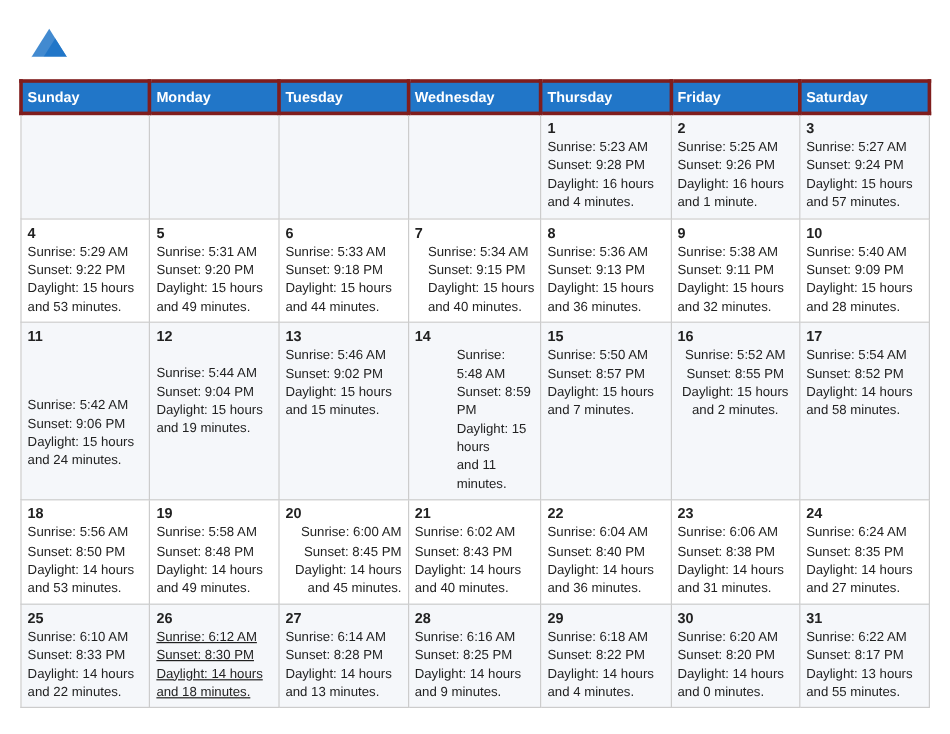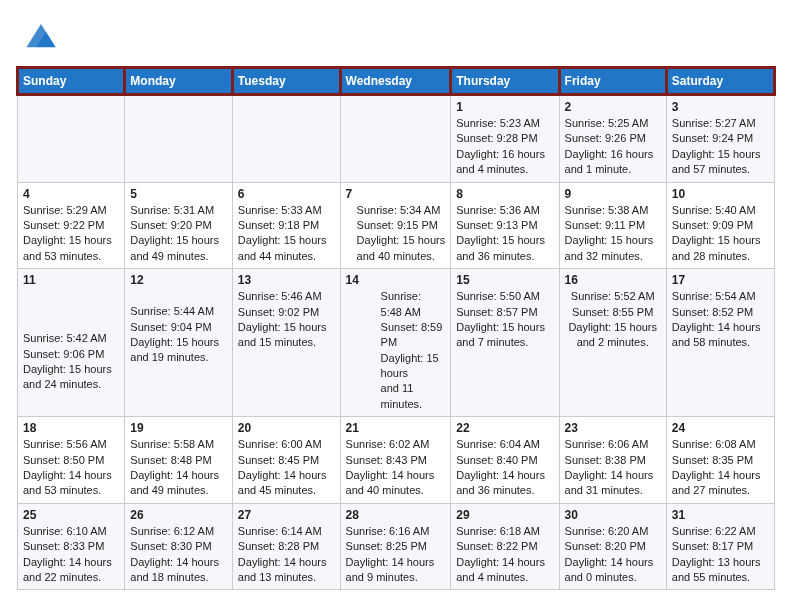--- a/index.html
+++ b/index.html
@@ -271,21 +271,21 @@
         </td>
         <td>
           <span class="day-number">19</span>
           <div class="day-info" style="white-space: pre-line;">Sunrise: 5:58 AM
 Sunset: 8:48 PM
 Daylight: 14 hours
 and 49 minutes.</div>
         </td>
         <td>
           <span class="day-number">20</span>
-          <div class="day-info" style="white-space: pre-line;">Sunrise: 6:00 AM
+          <div class="day-info" style="white-space: pre-line; text-align: right;">Sunrise: 6:00 AM
 Sunset: 8:45 PM
 Daylight: 14 hours
 and 45 minutes.</div>
         </td>
         <td>
           <span class="day-number">21</span>
           <div class="day-info" style="white-space: pre-line;">Sunrise: 6:02 AM
 Sunset: 8:43 PM
 Daylight: 14 hours
 and 40 minutes.</div>
@@ -299,37 +299,37 @@
         </td>
         <td>
           <span class="day-number">23</span>
           <div class="day-info" style="white-space: pre-line;">Sunrise: 6:06 AM
 Sunset: 8:38 PM
 Daylight: 14 hours
 and 31 minutes.</div>
         </td>
         <td>
           <span class="day-number">24</span>
-          <div class="day-info" style="white-space: pre-line;">Sunrise: 6:08 AM
+          <div class="day-info" style="white-space: pre-line;">Sunrise: 6:24 AM
 Sunset: 8:35 PM
 Daylight: 14 hours
 and 27 minutes.</div>
         </td>
       </tr>
       <tr>
         <td>
           <span class="day-number">25</span>
           <div class="day-info" style="white-space: pre-line;">Sunrise: 6:10 AM
 Sunset: 8:33 PM
 Daylight: 14 hours
 and 22 minutes.</div>
         </td>
         <td>
           <span class="day-number">26</span>
-          <div class="day-info" style="white-space: pre-line;">Sunrise: 6:12 AM
+          <div class="day-info" style="white-space: pre-line; text-decoration: underline;">Sunrise: 6:12 AM
 Sunset: 8:30 PM
 Daylight: 14 hours
 and 18 minutes.</div>
         </td>
         <td>
           <span class="day-number">27</span>
           <div class="day-info" style="white-space: pre-line;">Sunrise: 6:14 AM
 Sunset: 8:28 PM
 Daylight: 14 hours
 and 13 minutes.</div>

